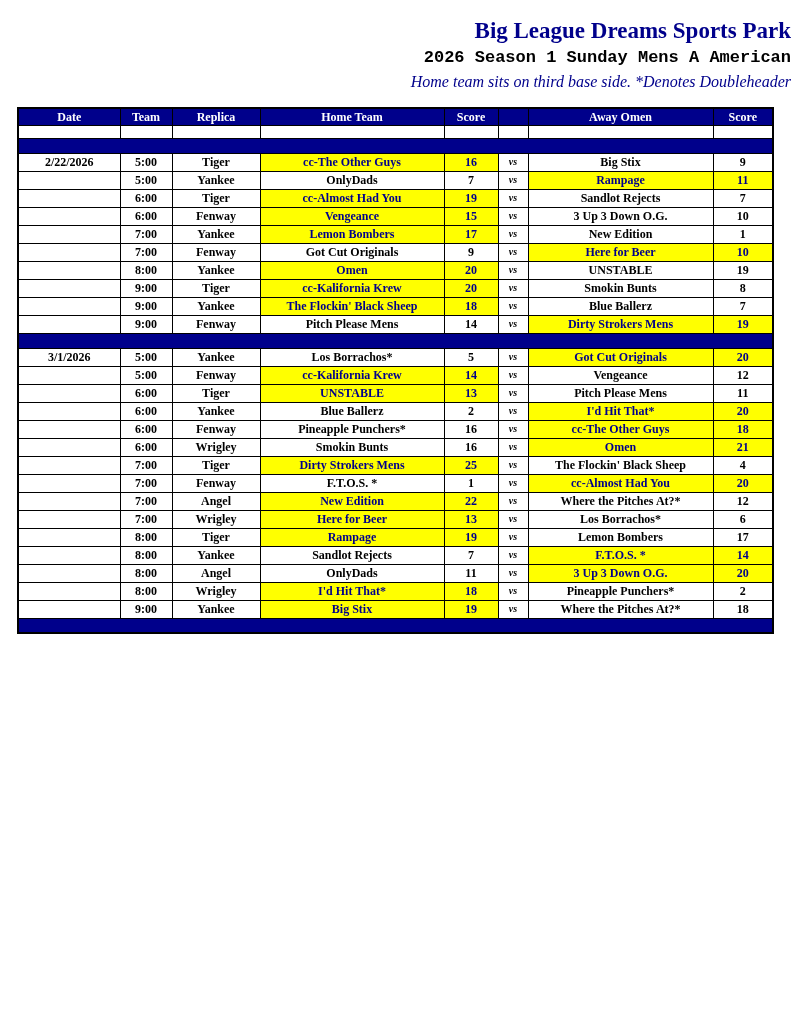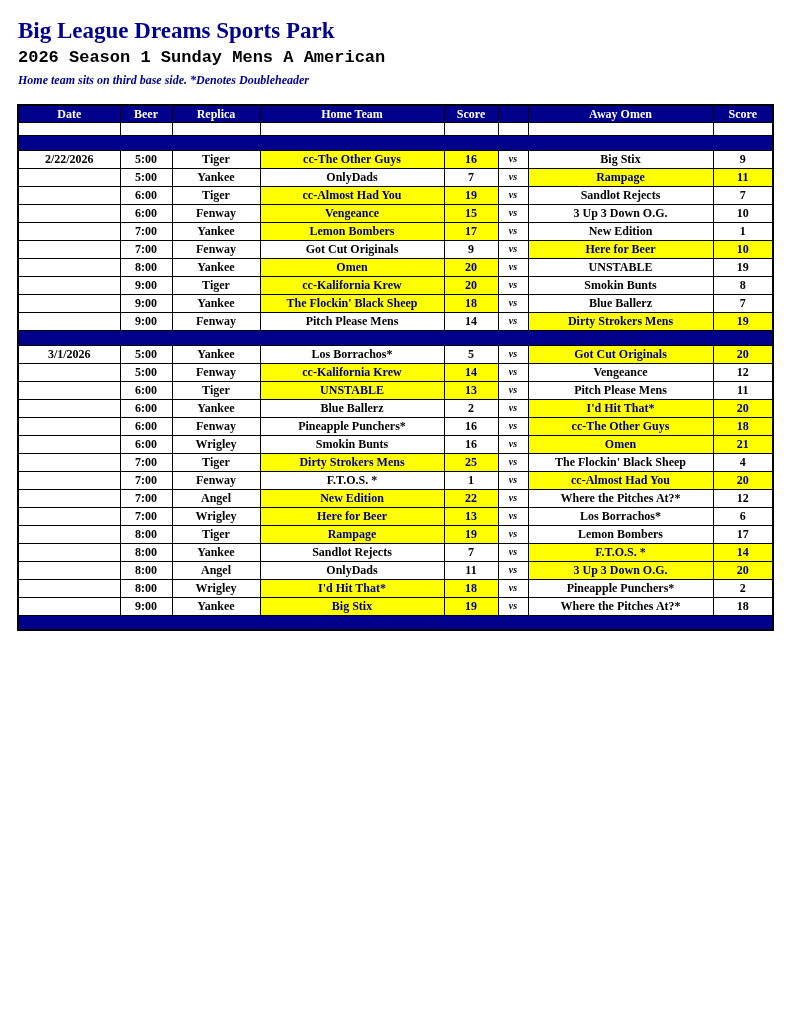--- a/index.html
+++ b/index.html
@@ -10,39 +10,39 @@
   * { box-sizing: border-box; }
   html, body {
     margin: 0; padding: 0;
     background: #ffffff;
   }
   body {
     width: 791px; height: 1024px;
     font-family: "Liberation Serif", serif;
     overflow: hidden;
   }
-  .titles { text-align: left; padding-top: 18px; padding-left: 18px; }
+  .titles { text-align: right; padding-top: 18px; padding-left: 18px; }
   .page-title {
     margin: 0;
     font-size: 23px;
     font-weight: bold;
     color: var(--navy);
     font-family: "Liberation Serif", serif;
   }
   .page-subtitle {
     margin: 4px 0 0 0;
     font-size: 17px;
     font-weight: bold;
     color: #000000;
     font-family: Liberation Mono, monospace;
   }
   .page-note {
     margin: 6px 0 8px 0;
-    font-size: 12px;
-    font-weight: bold;
+    font-size: 16px;
+    font-weight: normal;
     font-style: italic;
     color: var(--navy);
   }
   table.schedule {
     border-collapse: collapse;
     table-layout: fixed;
     width: 755px;
     margin: 16px auto;
     border: 2px solid #000;
   }
@@ -98,21 +98,21 @@
     <col style="width:88px">
     <col style="width:184px">
     <col style="width:54px">
     <col style="width:30px">
     <col style="width:185px">
     <col style="width:60px">
   </colgroup>
   <thead>
     <tr>
       <th>Date</th>
-      <th>Beer</th>
+      <th>Team</th>
       <th>Replica</th>
       <th>Home Team</th>
       <th>Score</th>
       <th></th>
       <th>Away Omen</th>
       <th>Score</th>
     </tr>
   </thead>
   <tbody>
       <tr class="blank-row">

